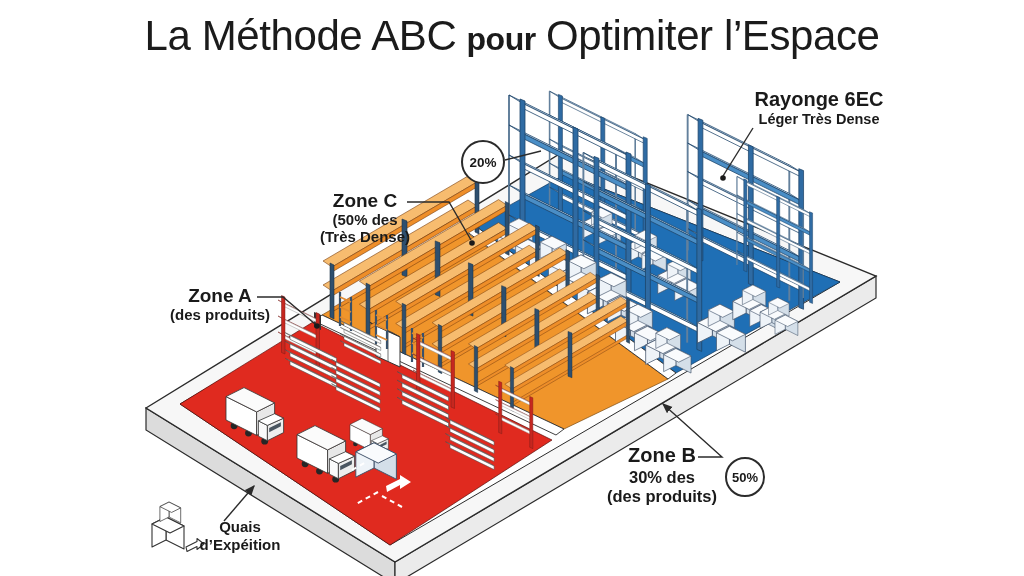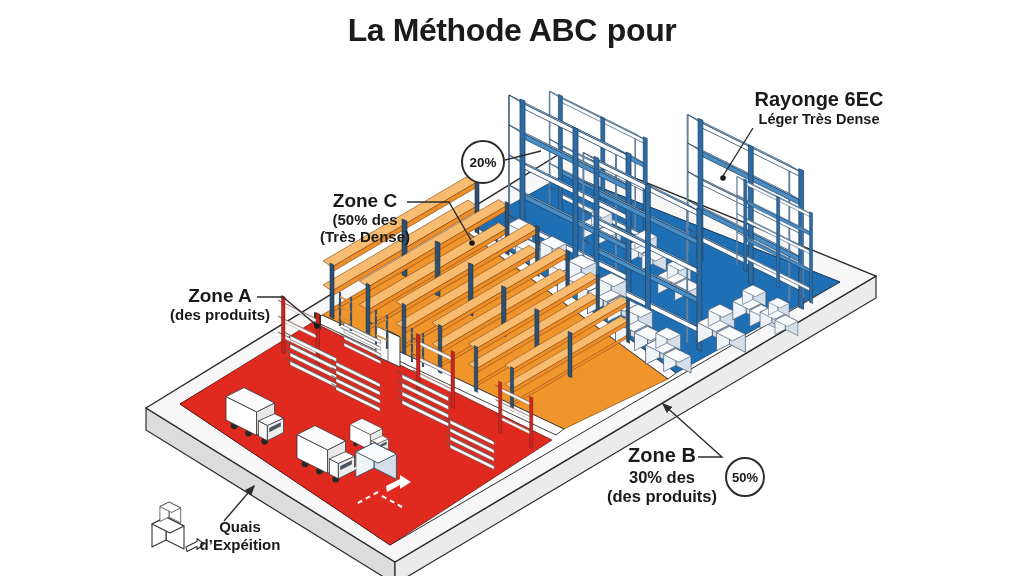--- a/index.html
+++ b/index.html
@@ -1,33 +1,34 @@
 <!DOCTYPE html>
 <html><head>
 <meta charset="utf-8">
 <style>
   html,body{margin:0;padding:0;background:#ffffff;}
   .stage{position:relative;width:1024px;height:576px;background:#ffffff;overflow:hidden;
          font-family:"Liberation Sans",sans-serif;}
   .title{position:absolute;top:12px;left:0;width:100%;display:flex;justify-content:center;
          align-items:baseline;gap:10px;color:#1b1b1b;letter-spacing:-0.4px;}
-  .title .big{font-size:32px;font-weight:700;}
+  .title .big{font-size:42px;font-weight:400;}
   .title .mid{font-size:32px;font-weight:700;}
   svg text{fill:#1a1a1a;}
   .lbl-b{font-weight:800;}
   .lbl-s{font-weight:600;}
 </style>
 </head>
 <body>
 
 <div class="stage">
 
   <div class="title">
     <span class="big">La Méthode ABC</span>
     <span class="mid">pour</span>
+    <span class="big">Optimiter l’Espace</span>
   </div>
 
   <svg width="1024" height="576" viewBox="0 0 1024 576">
     <defs>
       <marker id="ah" markerWidth="9" markerHeight="8" refX="6.5" refY="3" orient="auto">
         <path d="M0,0 L7.5,3 L0,6 z" fill="#2b2b2b"></path>
       </marker>
 
       <g id="rackT" stroke="#1d4469" stroke-width="0.8" stroke-linejoin="round">
         <line x1="-13" y1="-8" x2="-13" y2="-151" stroke="#63809c" stroke-width="2"></line>

